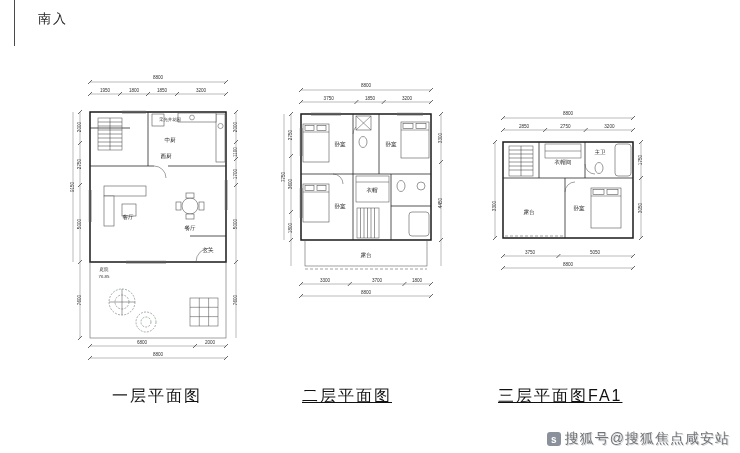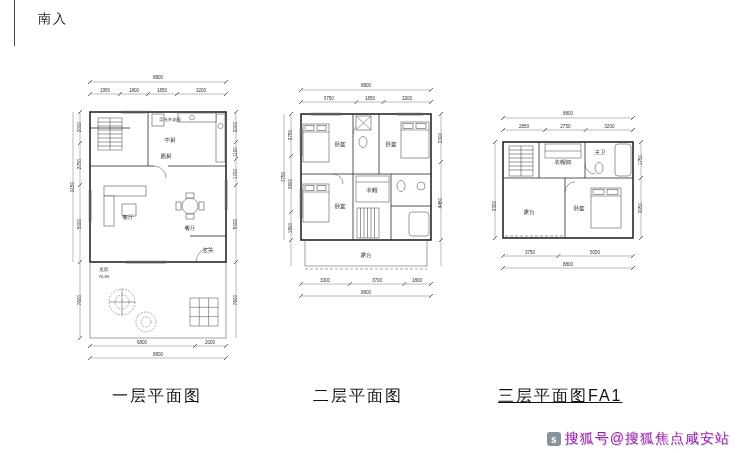--- a/index.html
+++ b/index.html
@@ -5,24 +5,24 @@
   * { margin:0; padding:0; box-sizing:border-box; }
   body {
     width:740px; height:453px; background:#ffffff; position:relative;
     font-family:"Liberation Sans", sans-serif; overflow:hidden;
   }
   .corner-line { position:absolute; left:14px; top:0; width:1px; height:46px; background:#4a4a4a; }
   .corner-label { position:absolute; left:23px; top:10px; font-size:13px; color:#222; letter-spacing:2px;margin-left:15px; }
   .plan { position:absolute; }
   .plan-title { position:absolute; font-size:16px; color:#111; letter-spacing:2px;text-align:right; }
   #title-1 { left:112px; top:386px; }
-  #title-2 { left:313px; top:386px; }
+  #title-2 { left:302px; top:386px;text-decoration:underline; }
   #title-3 { left:498px; top:386px;text-decoration:underline; }
   .watermark { position:absolute; right:10px; bottom:5px; display:flex; align-items:center; gap:4px; }
-  .watermark .wm-text { font-size:14px; color:#a21caf; text-shadow:1px 1px 0 #d3d8de; letter-spacing:1px;text-align:right; }
+  .watermark .wm-text { font-size:14px; color:#737373; text-shadow:1px 1px 0 #d3d8de; letter-spacing:1px;text-align:right; }
   .wm-icon { width:14px; height:14px; background:#8a919b; border-radius:3px; color:#fff;
              font-size:10px; font-weight:bold; display:flex; align-items:center; justify-content:center; }
   svg text { font-family:"Liberation Sans", sans-serif; fill:#333; }
   .dimtext { font-size:4.6px; }
   .roomtext { font-size:5.6px; fill:#222; }
   .smalltext { font-size:4.4px; }
   .wall { stroke:#1a1a1a; stroke-width:1.5; fill:none; }
   .iwall { stroke:#2a2a2a; stroke-width:0.8; fill:none; }
   .thin { stroke:#555; stroke-width:0.55; fill:none; }
   .dim { stroke:#777; stroke-width:0.5; fill:none; }

